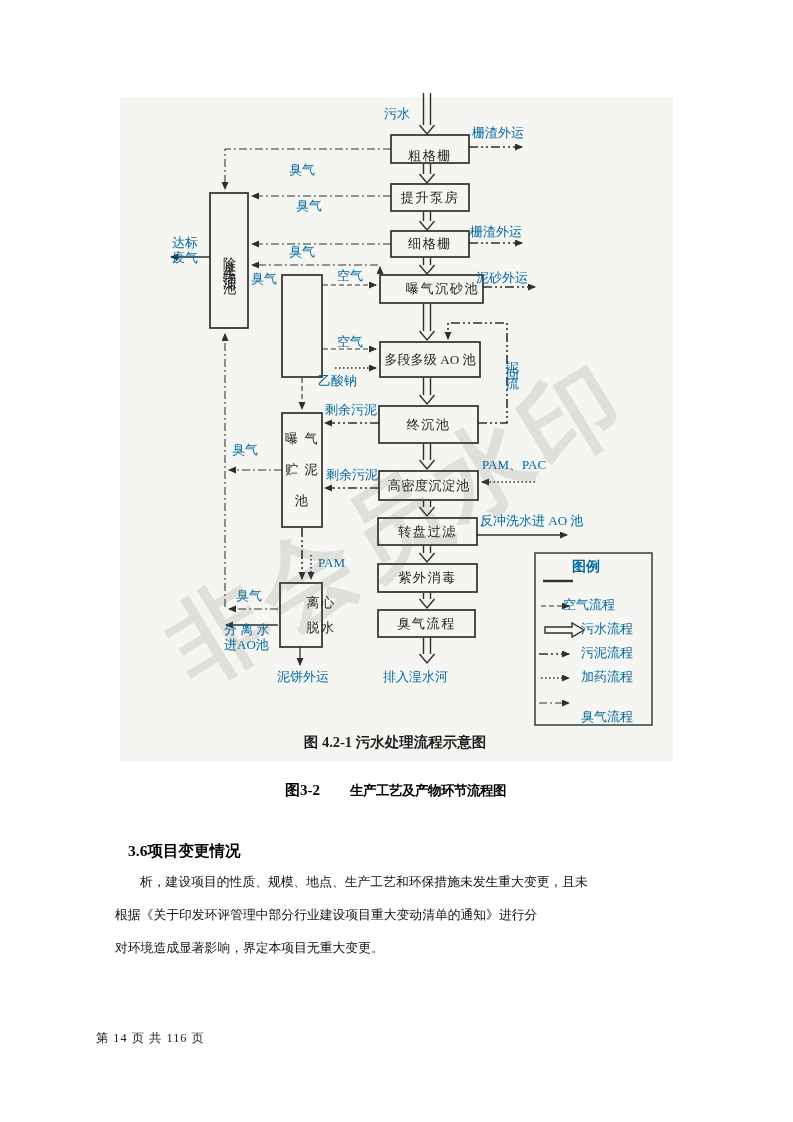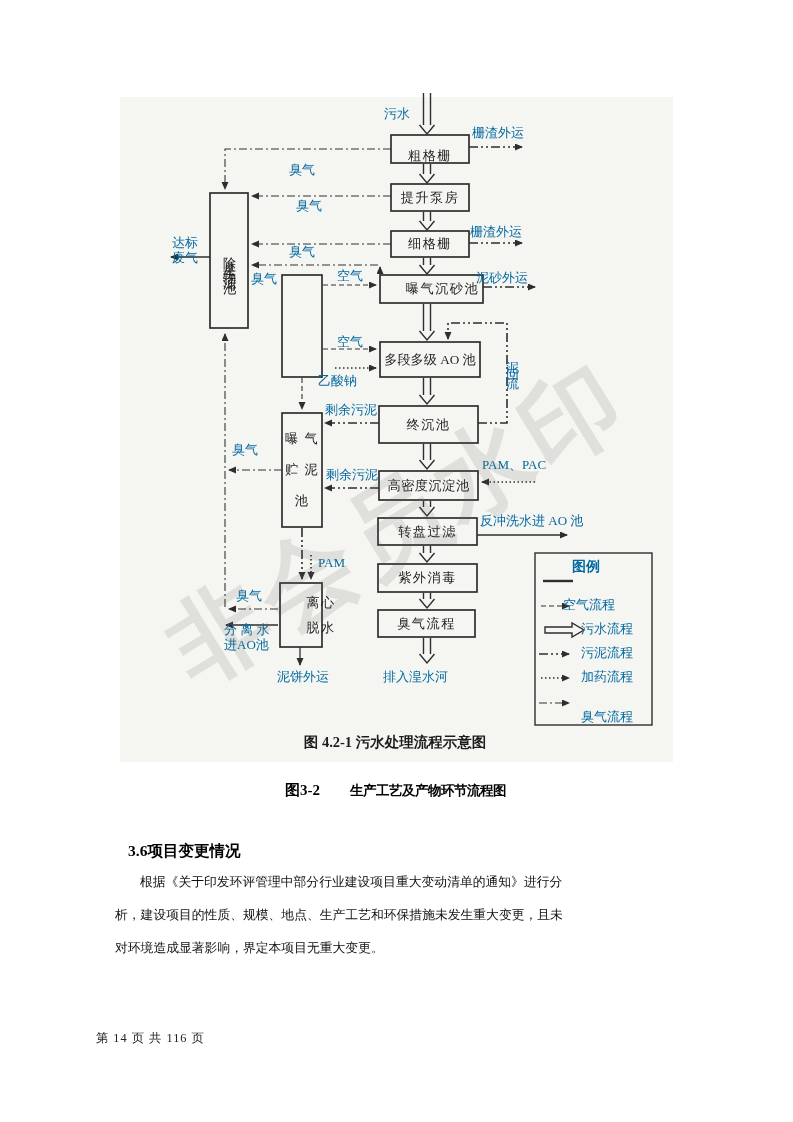--- a/index.html
+++ b/index.html
@@ -187,19 +187,19 @@
 
     <div id="wm">非会员水印</div>
   </div>
 
   <div id="caption2">
     <span class="num">图3-2</span><span class="ttl">生产工艺及产物环节流程图</span>
   </div>
 
   <div id="heading">3.6项目变更情况</div>
   <div id="bodytext">
+    <div class="bl">析，建设项目的性质、规模、地点、生产工艺和环保措施未发生重大变更，且未</div>
     <div class="bl">根据《关于印发环评管理中部分行业建设项目重大变动清单的通知》进行分</div>
-    <div class="bl">析，建设项目的性质、规模、地点、生产工艺和环保措施未发生重大变更，且未</div>
     <div class="bl">对环境造成显著影响，界定本项目无重大变更。</div>
   </div>
 
   <div id="footer">第 14 页 共 116 页</div>
 </div>
 
 </body></html>

